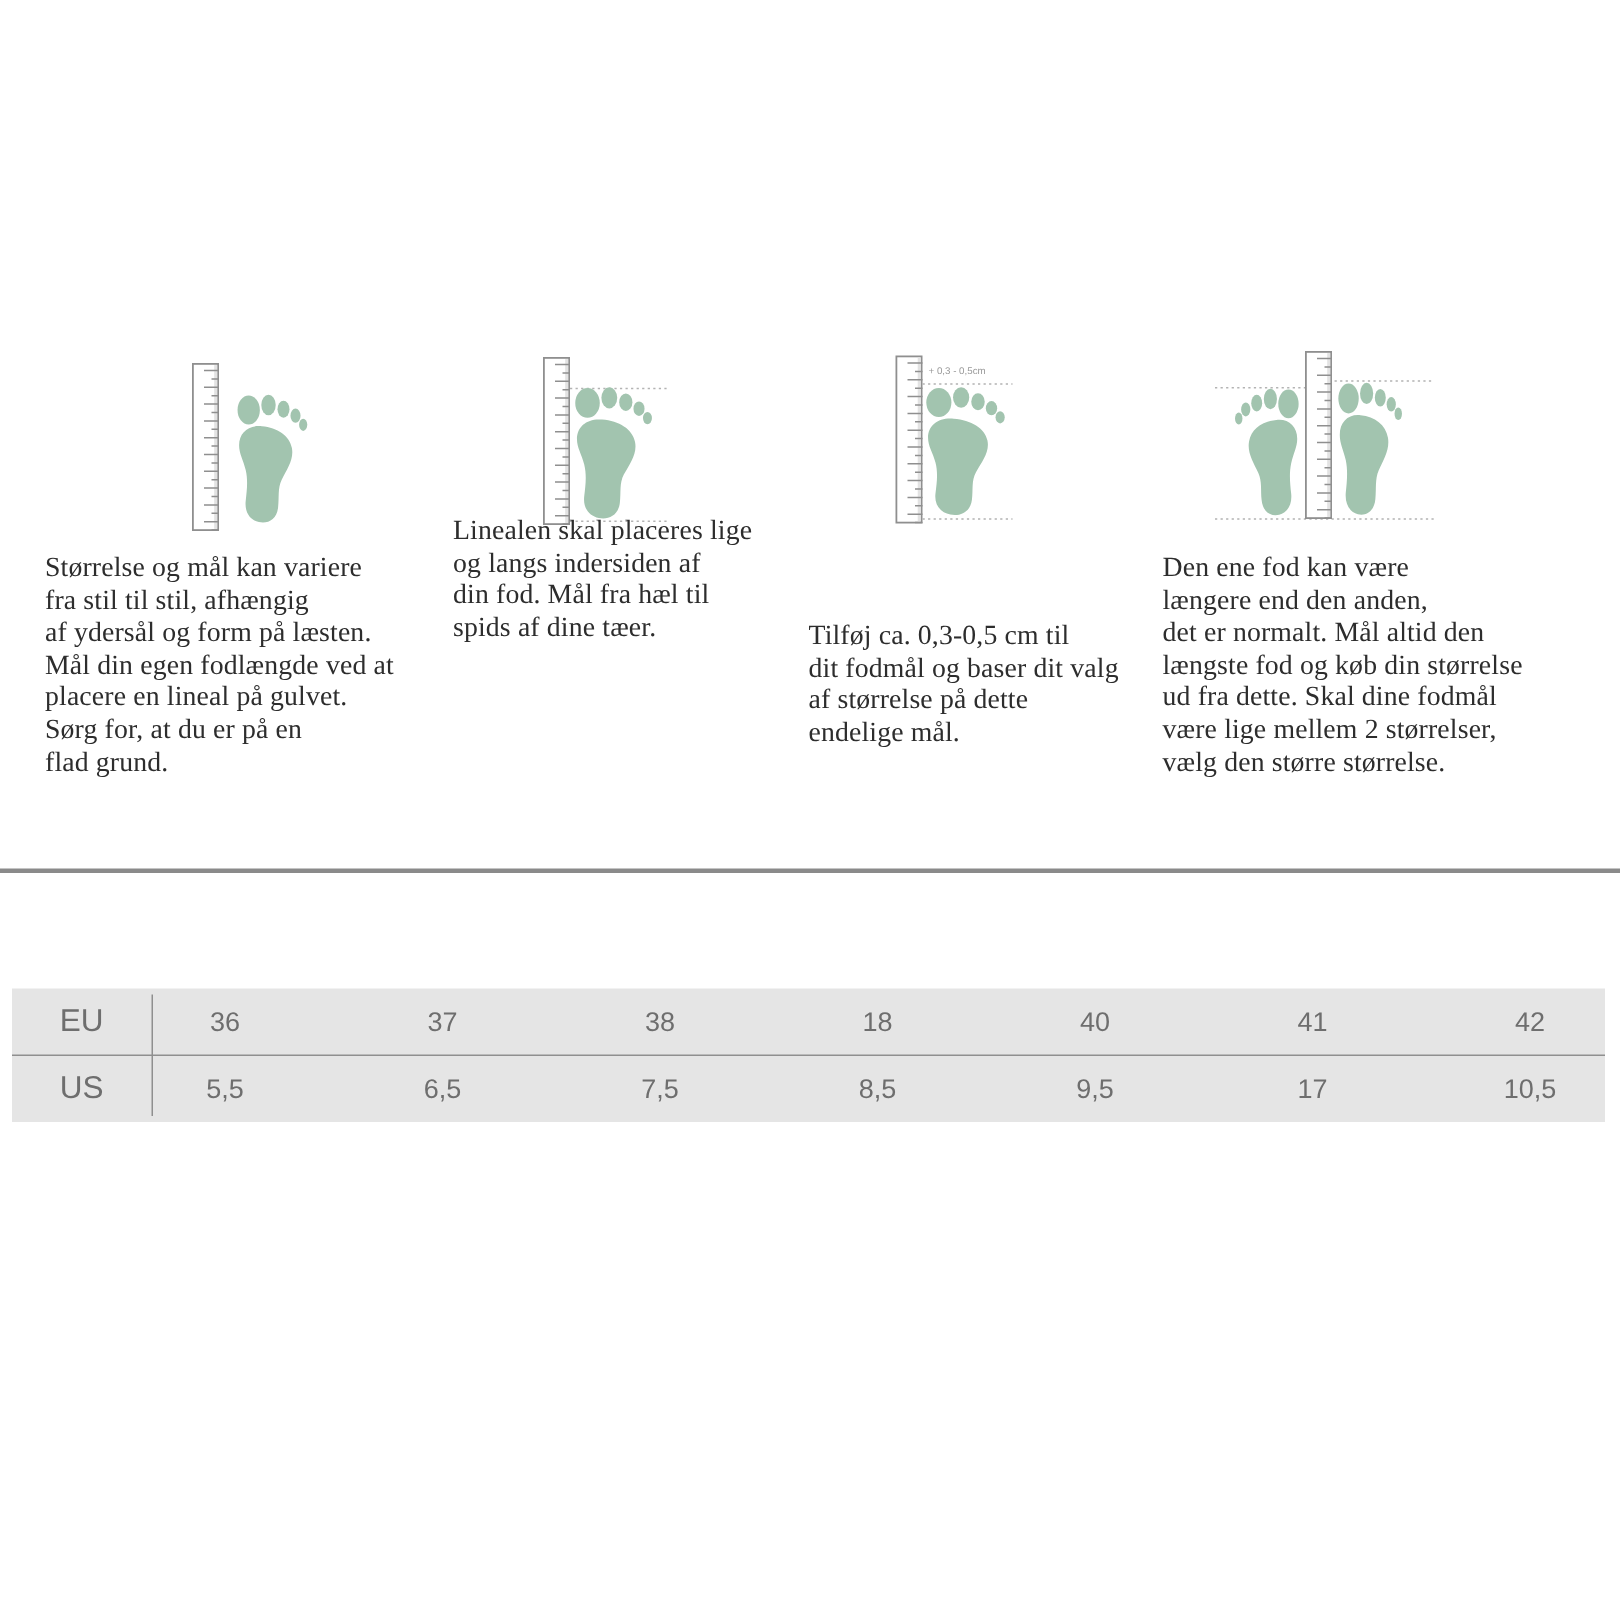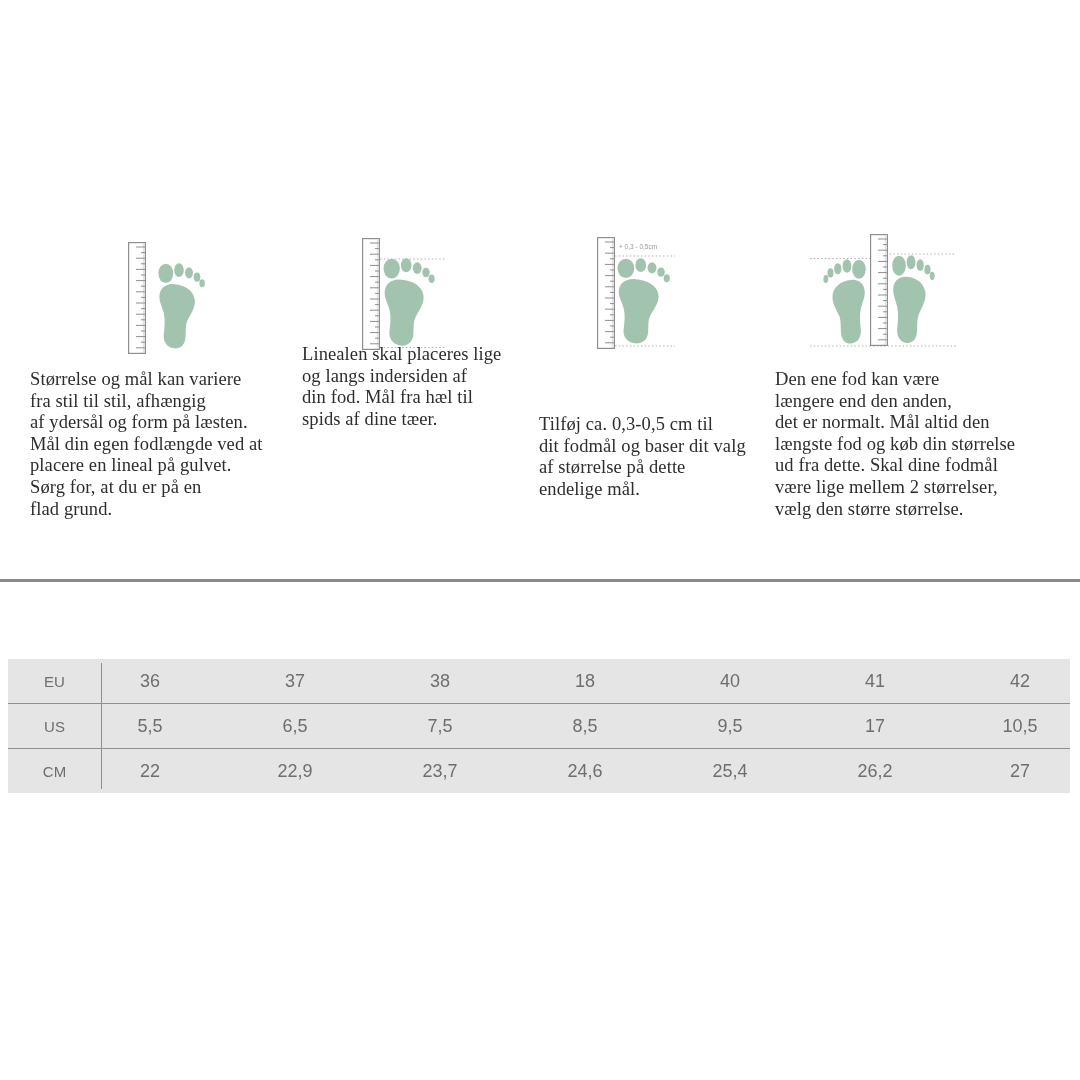--- a/index.html
+++ b/index.html
@@ -30,21 +30,21 @@
     position:absolute;left:8px;top:659px;width:1062px;
     background:var(--table-bg);overflow:hidden;
   }
   .size-table::after{
     content:"";position:absolute;left:93px;top:4px;bottom:4px;width:1px;
     background:var(--table-line);
   }
   .trow{display:flex;height:44px;align-items:center;}
   .trow + .trow{border-top:1px solid var(--table-line);}
   .tlabel{
-    flex:0 0 93px;text-align:center;font-size:15px;color:var(--table-text);
+    flex:0 0 93px;text-align:center;font-size:21px;color:var(--table-text);
   }
   .tcell{
     flex:0 0 145px;text-align:center;font-size:18px;color:var(--table-text);
   }
   .trow .tcell:nth-child(2){margin-left:-23.5px;}
   .annot{font-family:"Liberation Sans",sans-serif;font-size:6.5px;fill:var(--annotation-text);}
   svg{display:block;}
   .defs-holder{position:absolute;width:0;height:0;overflow:hidden;}
 </style>
 </head>
@@ -134,23 +134,13 @@
   <div class="trow">
     <div class="tlabel">US</div>
     <div class="tcell">5,5</div>
     <div class="tcell">6,5</div>
     <div class="tcell">7,5</div>
     <div class="tcell">8,5</div>
     <div class="tcell">9,5</div>
     <div class="tcell">17</div>
     <div class="tcell">10,5</div>
   </div>
-  <div class="trow">
-    <div class="tlabel">CM</div>
-    <div class="tcell">22</div>
-    <div class="tcell">22,9</div>
-    <div class="tcell">23,7</div>
-    <div class="tcell">24,6</div>
-    <div class="tcell">25,4</div>
-    <div class="tcell">26,2</div>
-    <div class="tcell">27</div>
-  </div>
 </div>
 
 </body></html>

